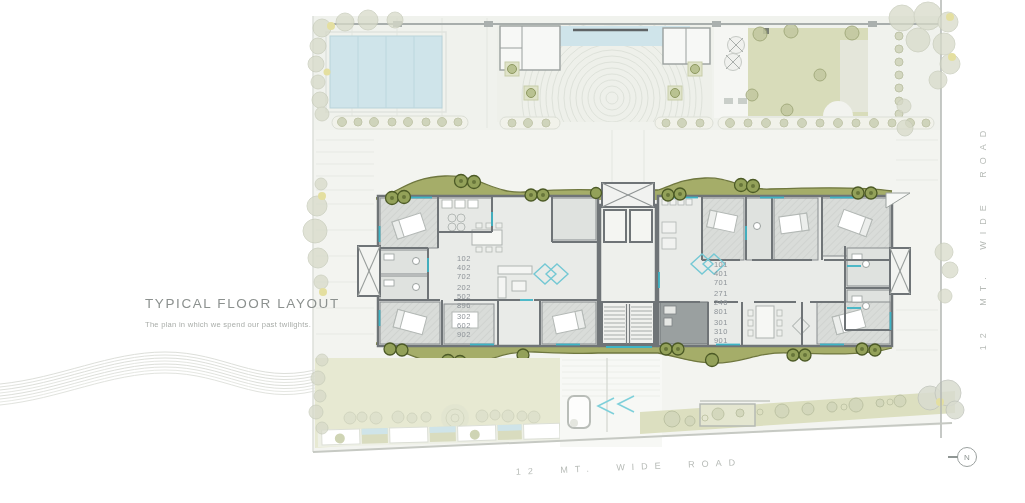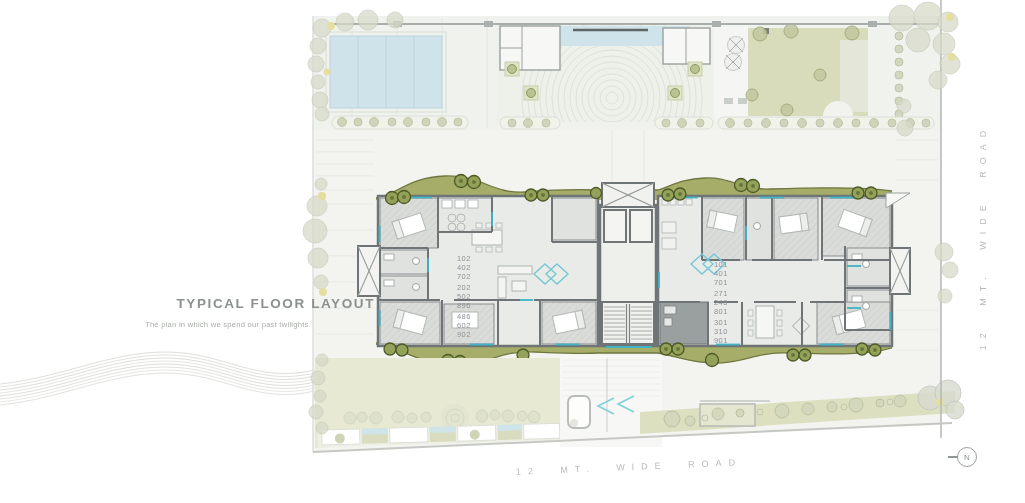--- a/index.html
+++ b/index.html
@@ -3,22 +3,22 @@
 <meta charset="utf-8">
 <style>
   html,body{margin:0;padding:0;background:#ffffff;}
   body{width:1025px;height:503px;overflow:hidden;position:relative;
        font-family:"Liberation Sans",sans-serif;}
   .canvas{position:absolute;inset:0;width:1025px;height:503px;}
   svg.plan{position:absolute;left:0;top:0;}
 
   
   .title-block{position:absolute;left:145px;top:296px;width:230px;}
-  .title-block h1{margin:0;font-size:13.5px;font-weight:700;color:#8c918f;
-      letter-spacing:1.6px;text-align:right;}
+  .title-block h1{margin:0;font-size:13.5px;font-weight:400;color:#8c918f;
+      letter-spacing:1.6px;}
   .title-block p{margin:9px 0 8px 0;font-size:7.6px;color:#a9ada9;
       letter-spacing:.25px;}
 
   
   .units{position:absolute;display:flex;flex-direction:column;gap:2px;
       font-size:7.5px;color:#8d9398;letter-spacing:.4px;}
   .units-left{left:457px;top:254px;}
   .units-right{left:714px;top:260px;}
   .unit-row{display:flex;gap:0;flex-direction:column;}
 
@@ -650,21 +650,21 @@
     <span>102</span>
     <span>402</span>
     <span>702</span>
   </div>
   <div class="unit-row">
     <span>202</span>
     <span>502</span>
     <span>896</span>
   </div>
   <div class="unit-row">
-    <span>486</span>
+    <span>302</span>
     <span>602</span>
     <span>902</span>
   </div>
 </div>
 
 <div class="units units-right">
   <div class="unit-row">
     <span>101</span>
     <span>401</span>
     <span>701</span>

